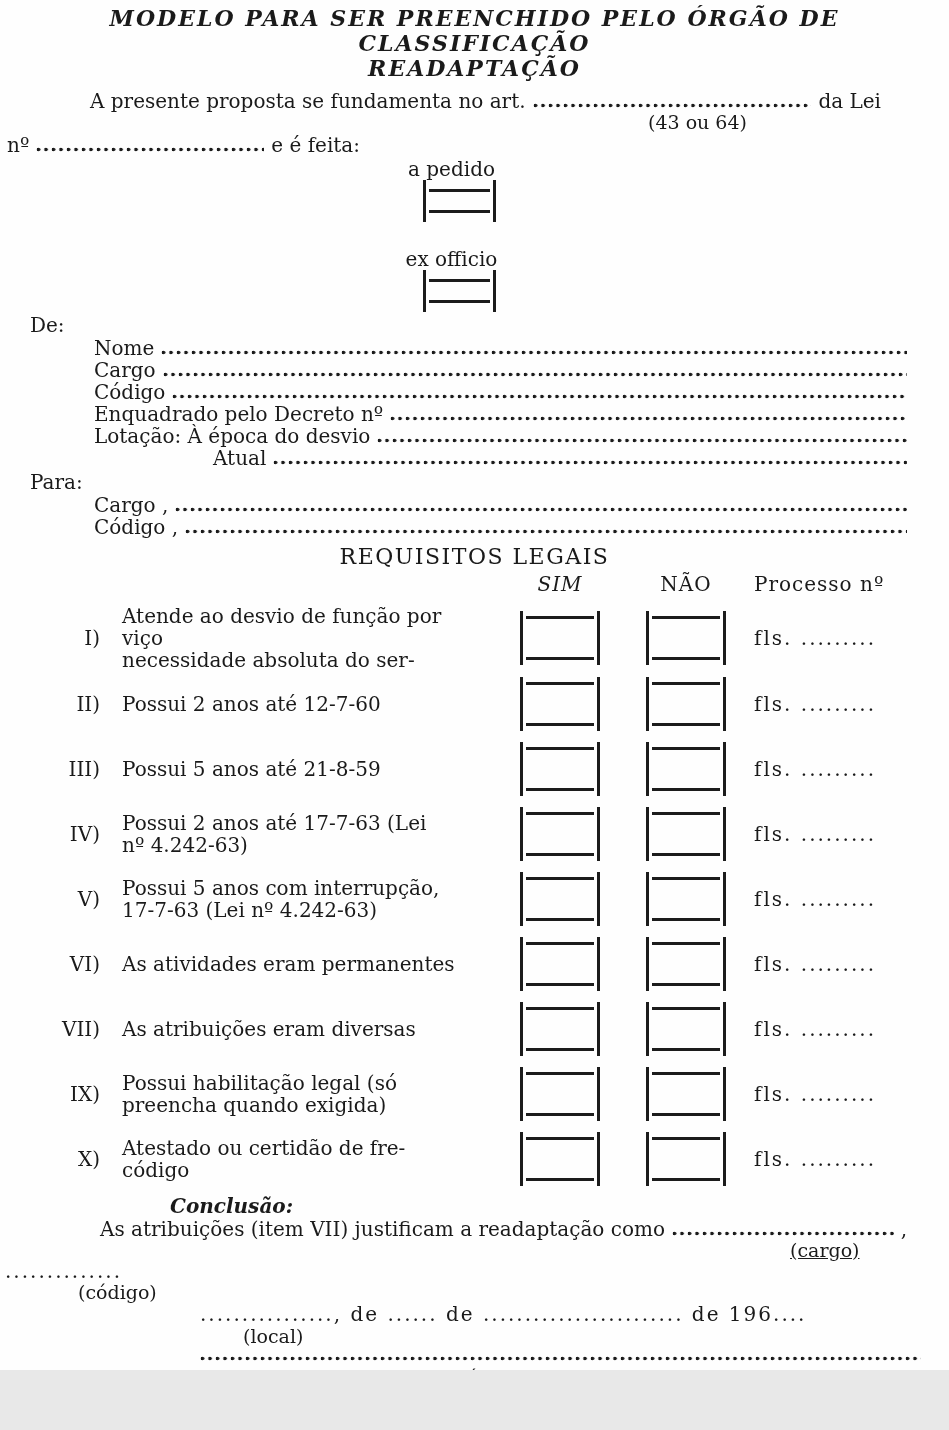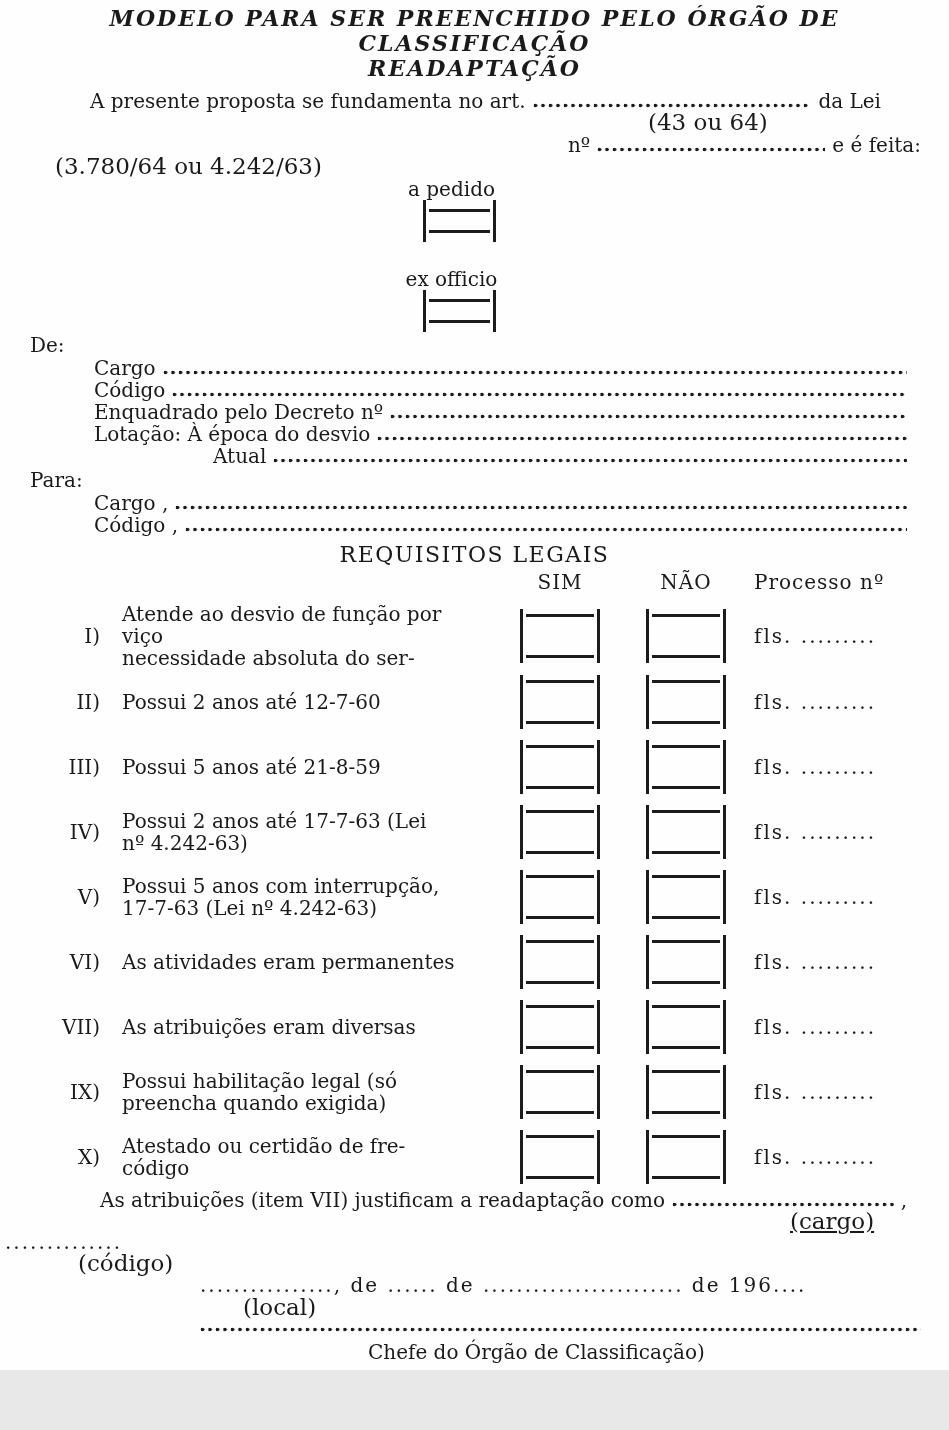--- a/index.html
+++ b/index.html
@@ -11,23 +11,23 @@
     padding:6px 28px 0 28px;
   }
   .title { text-align:center; font-weight:bold; font-style:italic;
     font-size:22px; line-height:25px; letter-spacing:2px; }
   .fline { display:flex; align-items:flex-end; }
   .fline span { white-space:nowrap; }
   .dots { flex:1 1 auto; height:5px; margin:0 7px 4px 7px;
     background-image:radial-gradient(circle at 2.5px 2.5px,#1b1b1b 1.6px,transparent 2.1px);
     background-size:7.5px 5px; background-repeat:repeat-x; background-position:left bottom; }
   .l-art { margin:9px 40px 0 62px; }
-  .note { font-size:23px; line-height:20px; }
+  .note { font-size:19px; line-height:20px; }
   .n43 { margin-left:620px; }
-  .l-num { margin:2px 0 0 -21px;justify-content:flex-end; }
+  .l-num { margin:2px 0 0 -21px; }
   .l-num .dots { flex:0 0 228px; }
   .n3780 { margin-left:27px; }
   .modes { margin-top:2px; }
   .mode-row { display:flex; justify-content:flex-end; align-items:center; height:64px;flex-direction:column; }
   .mode-row + .mode-row { margin-top:26px; }
   .mode-label { margin-right:46px; }
   .twbox { position:relative; box-sizing:border-box; width:80px; height:54px;
     border-left:3px solid #1c1c1c; border-right:3px solid #1c1c1c; background:transparent; }
   .twbox::before,.twbox::after { content:""; position:absolute; left:3px; right:3px;
     border-top:3px solid #1c1c1c; }
@@ -36,21 +36,21 @@
   .twbox.tall::before { top:9px; } .twbox.tall::after { bottom:9px; }
   .sec-heading { margin-top:2px; line-height:23px; margin-left:2px; }
   .field { margin-left:66px; height:22px; }
   .field .dots { margin-right:14px; }
   .field.indent { margin-left:185px; }
   .req-heading { text-align:center; font-size:22px; letter-spacing:1.5px;
     margin-top:6px; line-height:26px; }
   .req-grid { display:grid; grid-template-columns:72px 420px 80px 46px 80px 28px 1fr;
     align-items:center; }
   .req-headers { margin-top:3px; min-height:26px; align-items:baseline; letter-spacing:1px; }
-  .col-head.sim { grid-column:3; justify-self:center; }
+  .col-head.sim { grid-column:3; justify-self:center;font-style:italic; }
   .col-head.nao { grid-column:5; justify-self:center; }
   .col-head.proc { grid-column:7; justify-self:start; white-space:nowrap; }
   .req-rows { margin-top:6px; }
   .req-row { min-height:65px; }
   .req-num { grid-column:1; text-align:right; align-self:center; }
   .req-text { grid-column:2; padding-left:22px; }
   .req-text div { white-space:nowrap; line-height:22px; }
   .box-sim { grid-column:3; } .box-nao { grid-column:5; }
   .req-fls { grid-column:7; letter-spacing:2px; white-space:nowrap; }
   .concl-heading { font-style:italic; font-weight:bold; margin:3px 0 0 142px; line-height:24px; }
@@ -78,36 +78,39 @@
     <span class="dots"></span>
     <span>da Lei</span>
   </div>
   <div class="note n43">(43 ou 64)</div>
 
   <div class="fline l-num">
     <span>nº</span>
     <span class="dots"></span>
     <span>e é feita:</span>
   </div>
-  <div class="note n3780">(3.780/64 ou 4.242/63)</div>
 
   <div class="modes">
       <div class="mode-row">
         <span class="mode-label">a pedido</span>
         <span class="twbox tall"></span>
       </div>
       <div class="mode-row">
         <span class="mode-label">ex officio</span>
         <span class="twbox tall"></span>
       </div>
     </div>
 
   <div class="sec-heading">De:</div>
   <div>
       <div class="fline field">
+        <span class="flabel">Nome</span>
+        <span class="dots"></span>
+      </div>
+      <div class="fline field">
         <span class="flabel">Cargo</span>
         <span class="dots"></span>
       </div>
       <div class="fline field">
         <span class="flabel">Código</span>
         <span class="dots"></span>
       </div>
       <div class="fline field">
         <span class="flabel">Enquadrado pelo Decreto nº</span>
         <span class="dots"></span>
@@ -225,20 +228,21 @@
         <div class="req-text">
           <div>Atestado ou certidão de fre-</div>
           <div>código</div>
         </div>
         <div class="twbox box-sim"></div>
         <div class="twbox box-nao"></div>
         <div class="req-fls">fls. .........</div>
       </div>
     </div>
 
+  <div class="concl-heading">Conclusão:</div>
   <div class="fline concl-line">
     <span>As atribuições (item VII) justificam a readaptação como</span>
     <span class="dots"></span>
     <span>,</span>
   </div>
   <div class="note cargo-note">(cargo)</div>
   <div class="codigo-dots">..............</div>
   <div class="note codigo-note">(código)</div>
   <div class="date-line">................, de ...... de ........................ de 196....</div>
   <div class="note local-note">(local)</div>

